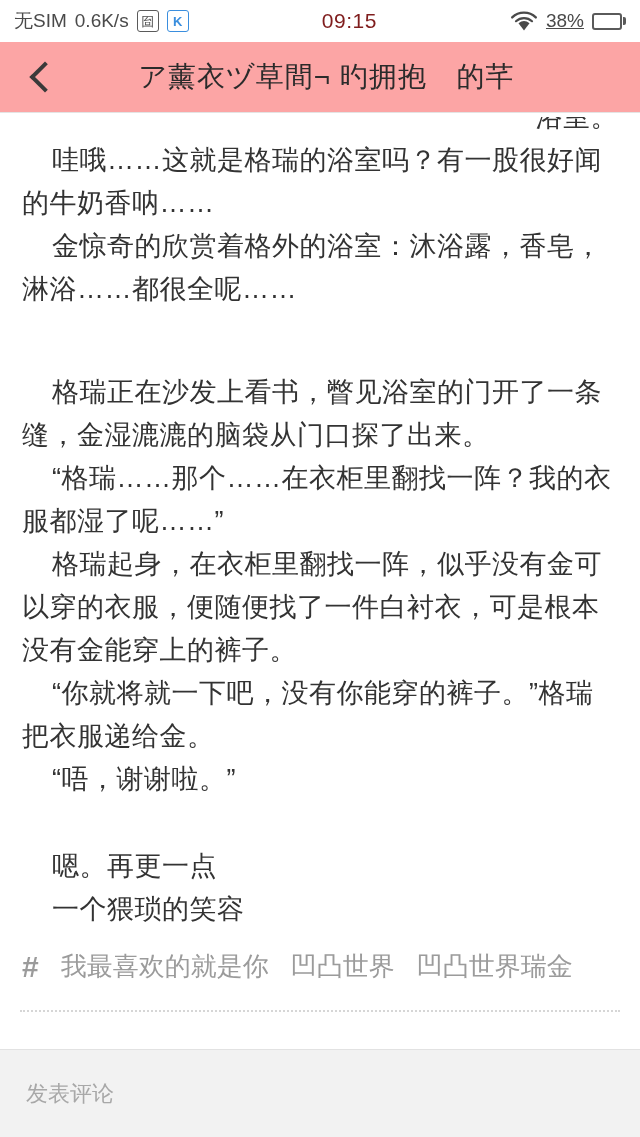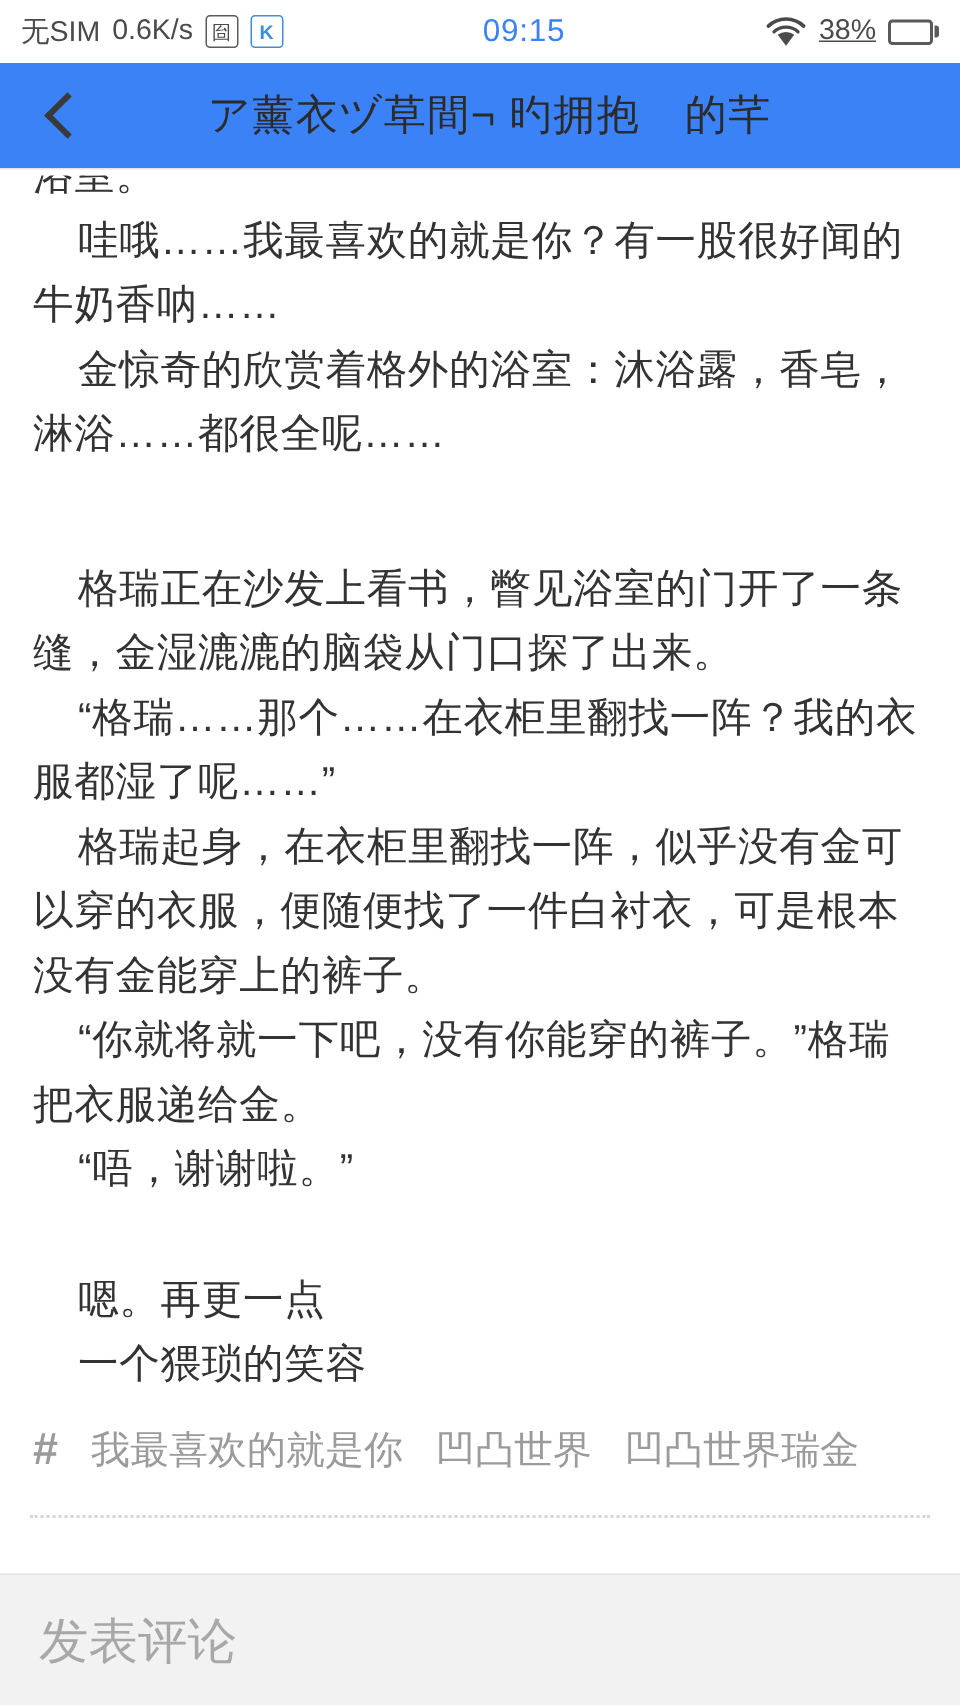--- a/index.html
+++ b/index.html
@@ -32,21 +32,21 @@
     display: flex;
     align-items: center;
     gap: 8px;
     flex: 1 1 auto;
     white-space: nowrap;
   }
   .status-center {
     flex: 0 0 auto;
     font-size: 21px;
     letter-spacing: 0.5px;
-    color: #3b82f6;
+    color: #7f1d1d;
     text-align: right;
   }
   .status-right {
     display: flex;
     align-items: center;
     justify-content: flex-end;
     gap: 8px;
     flex: 1 1 auto;
     white-space: nowrap;
     text-decoration: underline;
@@ -95,21 +95,21 @@
     margin-left: 1px;
   }
 
   
   .title-bar {
     height: 70px;
     display: flex;
     align-items: center;
     padding: 0 19px 0 18px;
     box-sizing: border-box;
-    background: #3b82f6;
+    background: #fca5a5;
   }
   .back-button {
     width: 48px;
     height: 48px;
     display: flex;
     align-items: center;
     justify-content: center;
     flex: 0 0 auto;
     cursor: pointer;
   }
@@ -154,20 +154,21 @@
   }
   .para.indent { text-indent: 30px; }
   .clipped-line {
     height: 22px;
     overflow: hidden;
     position: relative;
   }
   .clipped-line .para {
     position: relative;
     top: -21px;
+    text-align: right;
   }
   .spacer-lg { height: 60px; }
   .spacer-md { height: 44px; }
 
   
   .tags-row {
     display: flex;
     align-items: center;
     gap: 22px;
     padding: 0 22px;
@@ -197,21 +198,21 @@
     width: 100%;
     height: 88px;
     background: #f2f2f2;
     border-top: 1px solid #e2e2e2;
     display: flex;
     align-items: center;
     box-sizing: border-box;
     padding: 0 24px;
   }
   .comment-input {
-    font-size: 33px;
+    font-size: 22px;
     color: #a8a8a8;
     border: none;
     background: transparent;
     outline: none;
     width: 100%;
     font-family: "Liberation Sans", sans-serif;
   }
   .comment-input::placeholder { color: #a8a8a8; }
 </style>
 </head>
@@ -248,21 +249,21 @@
   <div class="page-title">ア薰衣ヅ草間¬ 旳拥抱ゞ的芊</div>
 </div>
 <div class="title-divider"></div>
 
 <div class="content">
 
   <div class="clipped-line">
     <p class="para">浴室。</p>
   </div>
 
-  <p class="para indent">哇哦……我最喜欢的就是你？有一股很好闻的牛奶香呐……</p>
+  <p class="para indent">哇哦……这就是格瑞的浴室吗？有一股很好闻的牛奶香呐……</p>
   <p class="para indent">金惊奇的欣赏着格外的浴室：沐浴露，香皂，淋浴……都很全呢……</p>
 
   <div class="spacer-lg"></div>
 
   <p class="para indent">格瑞正在沙发上看书，瞥见浴室的门开了一条缝，金湿漉漉的脑袋从门口探了出来。</p>
   <p class="para indent">“格瑞……那个……在衣柜里翻找一阵？我的衣服都湿了呢……”</p>
   <p class="para indent">格瑞起身，在衣柜里翻找一阵，似乎没有金可以穿的衣服，便随便找了一件白衬衣，可是根本没有金能穿上的裤子。</p>
   <p class="para indent">“你就将就一下吧，没有你能穿的裤子。”格瑞把衣服递给金。</p>
   <p class="para indent">“唔，谢谢啦。”</p>
 

